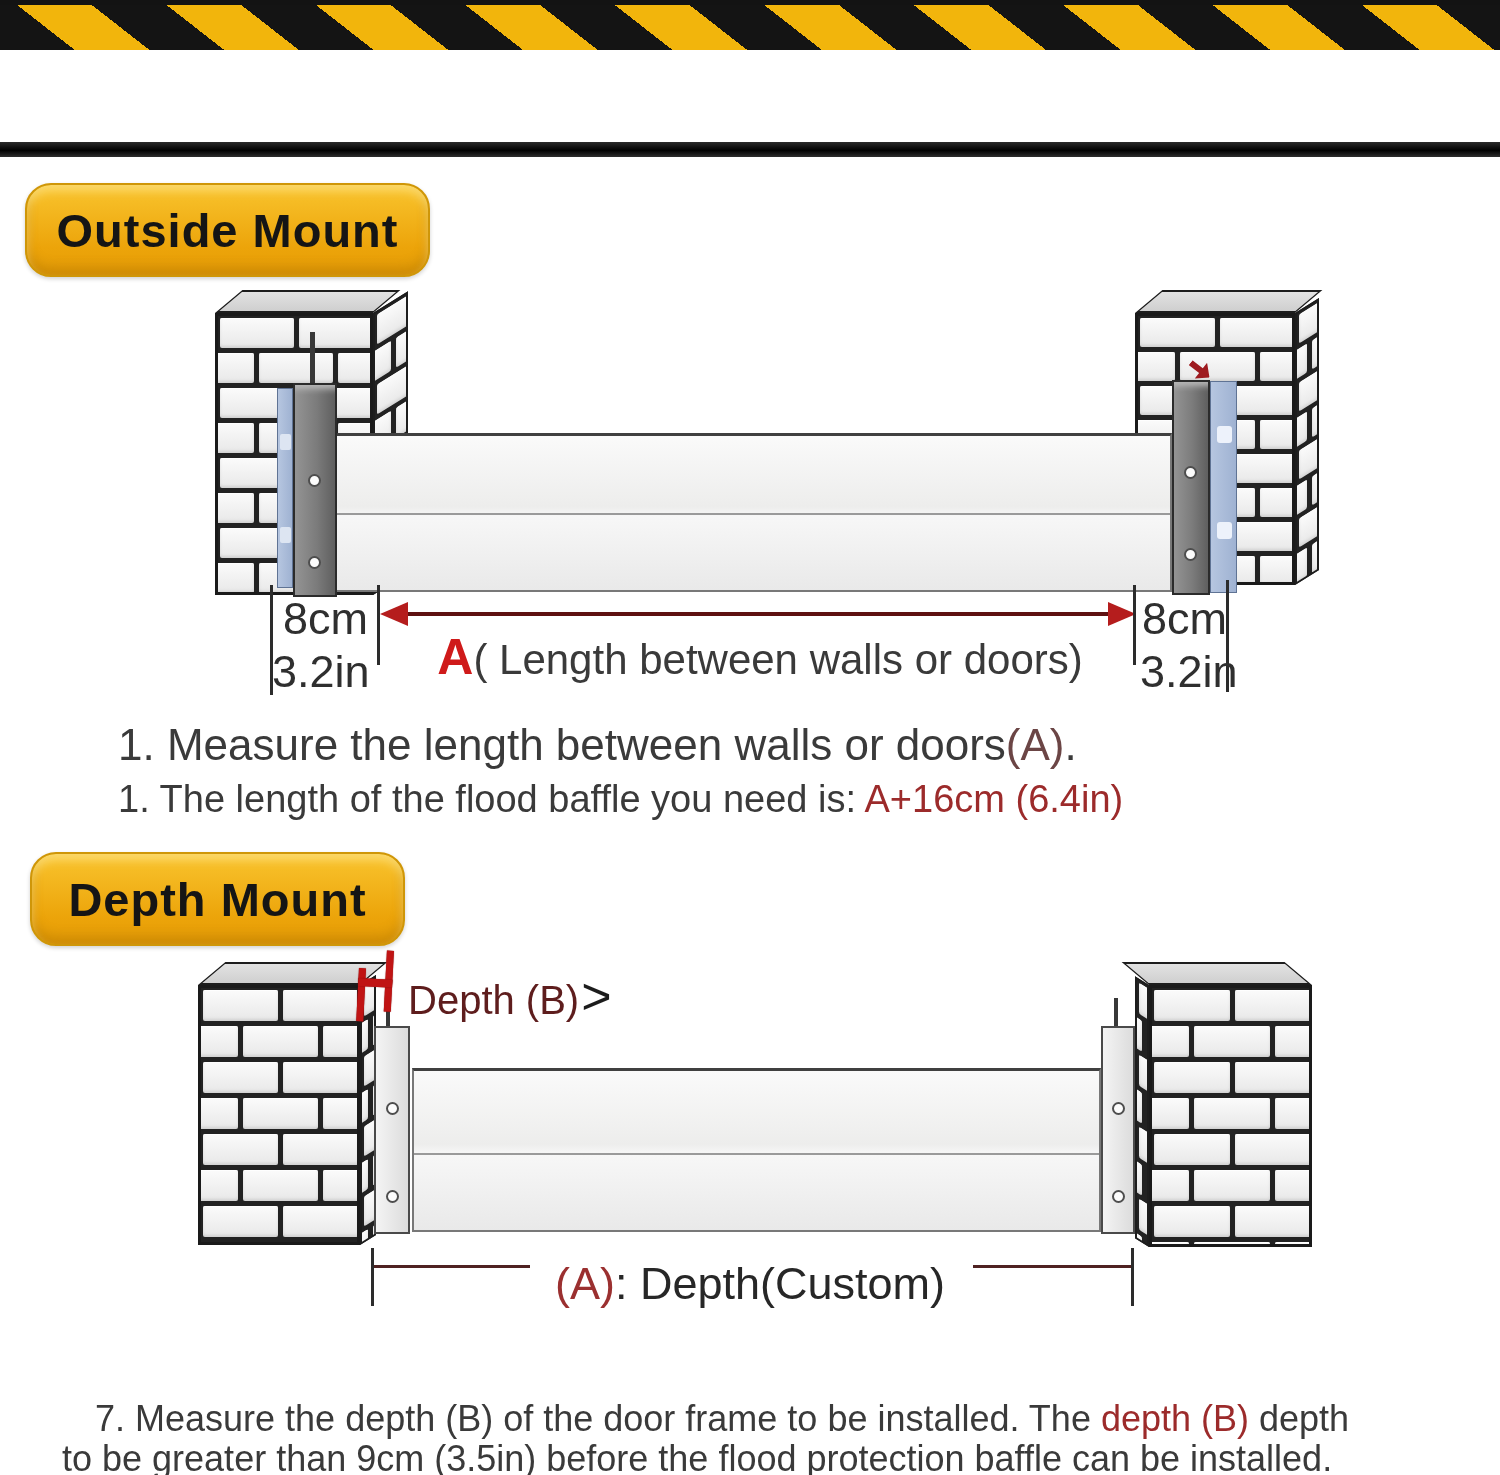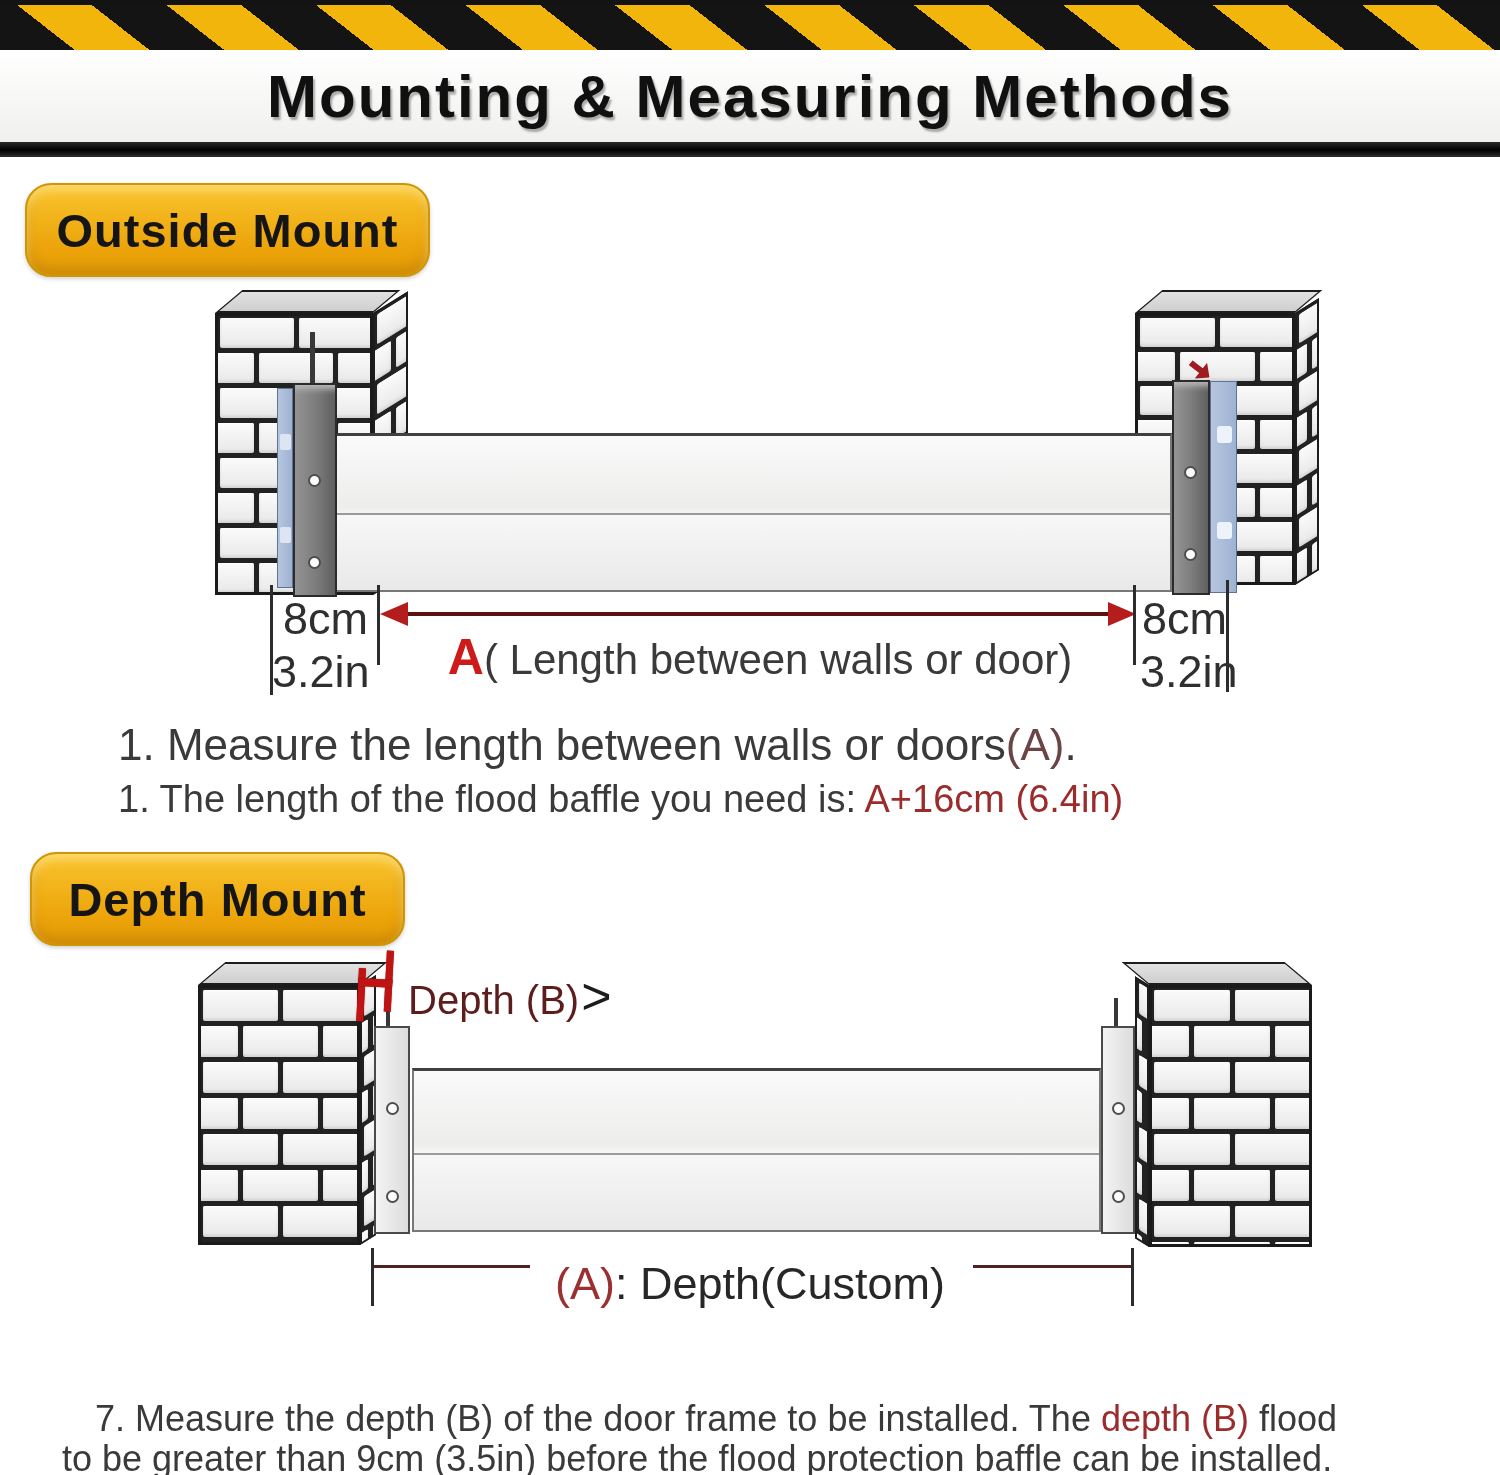--- a/index.html
+++ b/index.html
@@ -79,23 +79,20 @@
   .step{position:absolute;white-space:nowrap;color:#3a3a3a;z-index:6;}
   .step .em{color:#9c2b2b;}
   .step .em-soft{color:#6b4545;}
 </style>
 </head>
 <body>
 
 <div class="page">
 
   <div class="tape"></div>
-  <div class="title-band">
-    <h1>Mounting &amp; Measuring Methods</h1>
-  </div>
   <div class="header-bar"></div>
 
   <div class="badge" style="left:25px;top:183px;width:405px;height:94px;">
     <span>Outside Mount</span>
   </div>
 
   <div class="face-top" style="left:215px;top:290px;width:158px;height:23px;transform:skewX(-50deg);transform-origin:0 100%;"></div>
   <div class="bricks face-side" style="left:373px;top:313px;width:35px;height:282px;transform:skewY(-32deg);transform-origin:0 0;">
       <i style="left: 2px; top: 2px; width: 33px; height: 30px;"></i>
       <i style="left: -17px; top: 37px; width: 33px; height: 30px;"></i>
@@ -193,21 +190,21 @@
       <i style="left: 122px; top: 240px; width: 75px; height: 29px;"></i>
     </div>
 
   <div class="tick" style="left:270px;top:585px;height:110px;"></div>
   <div class="dim-text" style="left:283px;top:593px;">8cm</div>
   <div class="tick" style="left:377px;top:585px;height:80px;"></div>
   <div class="dim-text" style="left:272px;top:646px;">3.2in</div>
 
   <div class="dim-arrow" style="left:408px;top:612px;width:700px;"></div>
   <div class="span-label" style="left:390px;top:628px;width:740px;">
-    <span class="marker">A</span><span>( Length between walls or door)</span>
+    <span class="marker">A</span><span>( Length between walls or doors)</span>
   </div>
 
   <div class="tick" style="left:1133px;top:585px;height:80px;"></div>
   <div class="dim-text" style="left:1142px;top:593px;">8cm</div>
   <div class="tick" style="left:1226px;top:580px;height:112px;"></div>
   <div class="dim-text" style="left:1140px;top:646px;">3.2in</div>
 
   <div class="step" style="left:118px;top:720px;font-size:44px;">
     <span>1. Measure the length between walls or doors</span><span class="em-soft">(A)</span><span>.</span>
   </div>
@@ -321,19 +318,19 @@
 
   <div class="tick" style="left:371px;top:1248px;height:58px;"></div>
   <div class="dim-line" style="left:374px;top:1265px;width:156px;"></div>
   <div class="span-label inside-label" style="left:430px;top:1258px;width:640px;">
     <span class="marker">(A)</span><span>: Depth(Custom)</span>
   </div>
   <div class="dim-line" style="left:973px;top:1265px;width:158px;"></div>
   <div class="tick" style="left:1131px;top:1248px;height:58px;"></div>
 
   <div class="step" style="left:95px;top:1398px;font-size:36px;">
-    <span>7. Measure the depth (B) of the door frame to be installed. The </span><span class="em">depth (B)</span><span> flood</span>
+    <span>7. Measure the depth (B) of the door frame to be installed. The </span><span class="em">depth (B)</span><span> depth</span>
   </div>
   <div class="step" style="left:62px;top:1438px;font-size:36px;">
     <span>to be greater than 9cm (3.5in) before the flood protection baffle can be installed.</span>
   </div>
 
 </div>
 
 </body></html>

